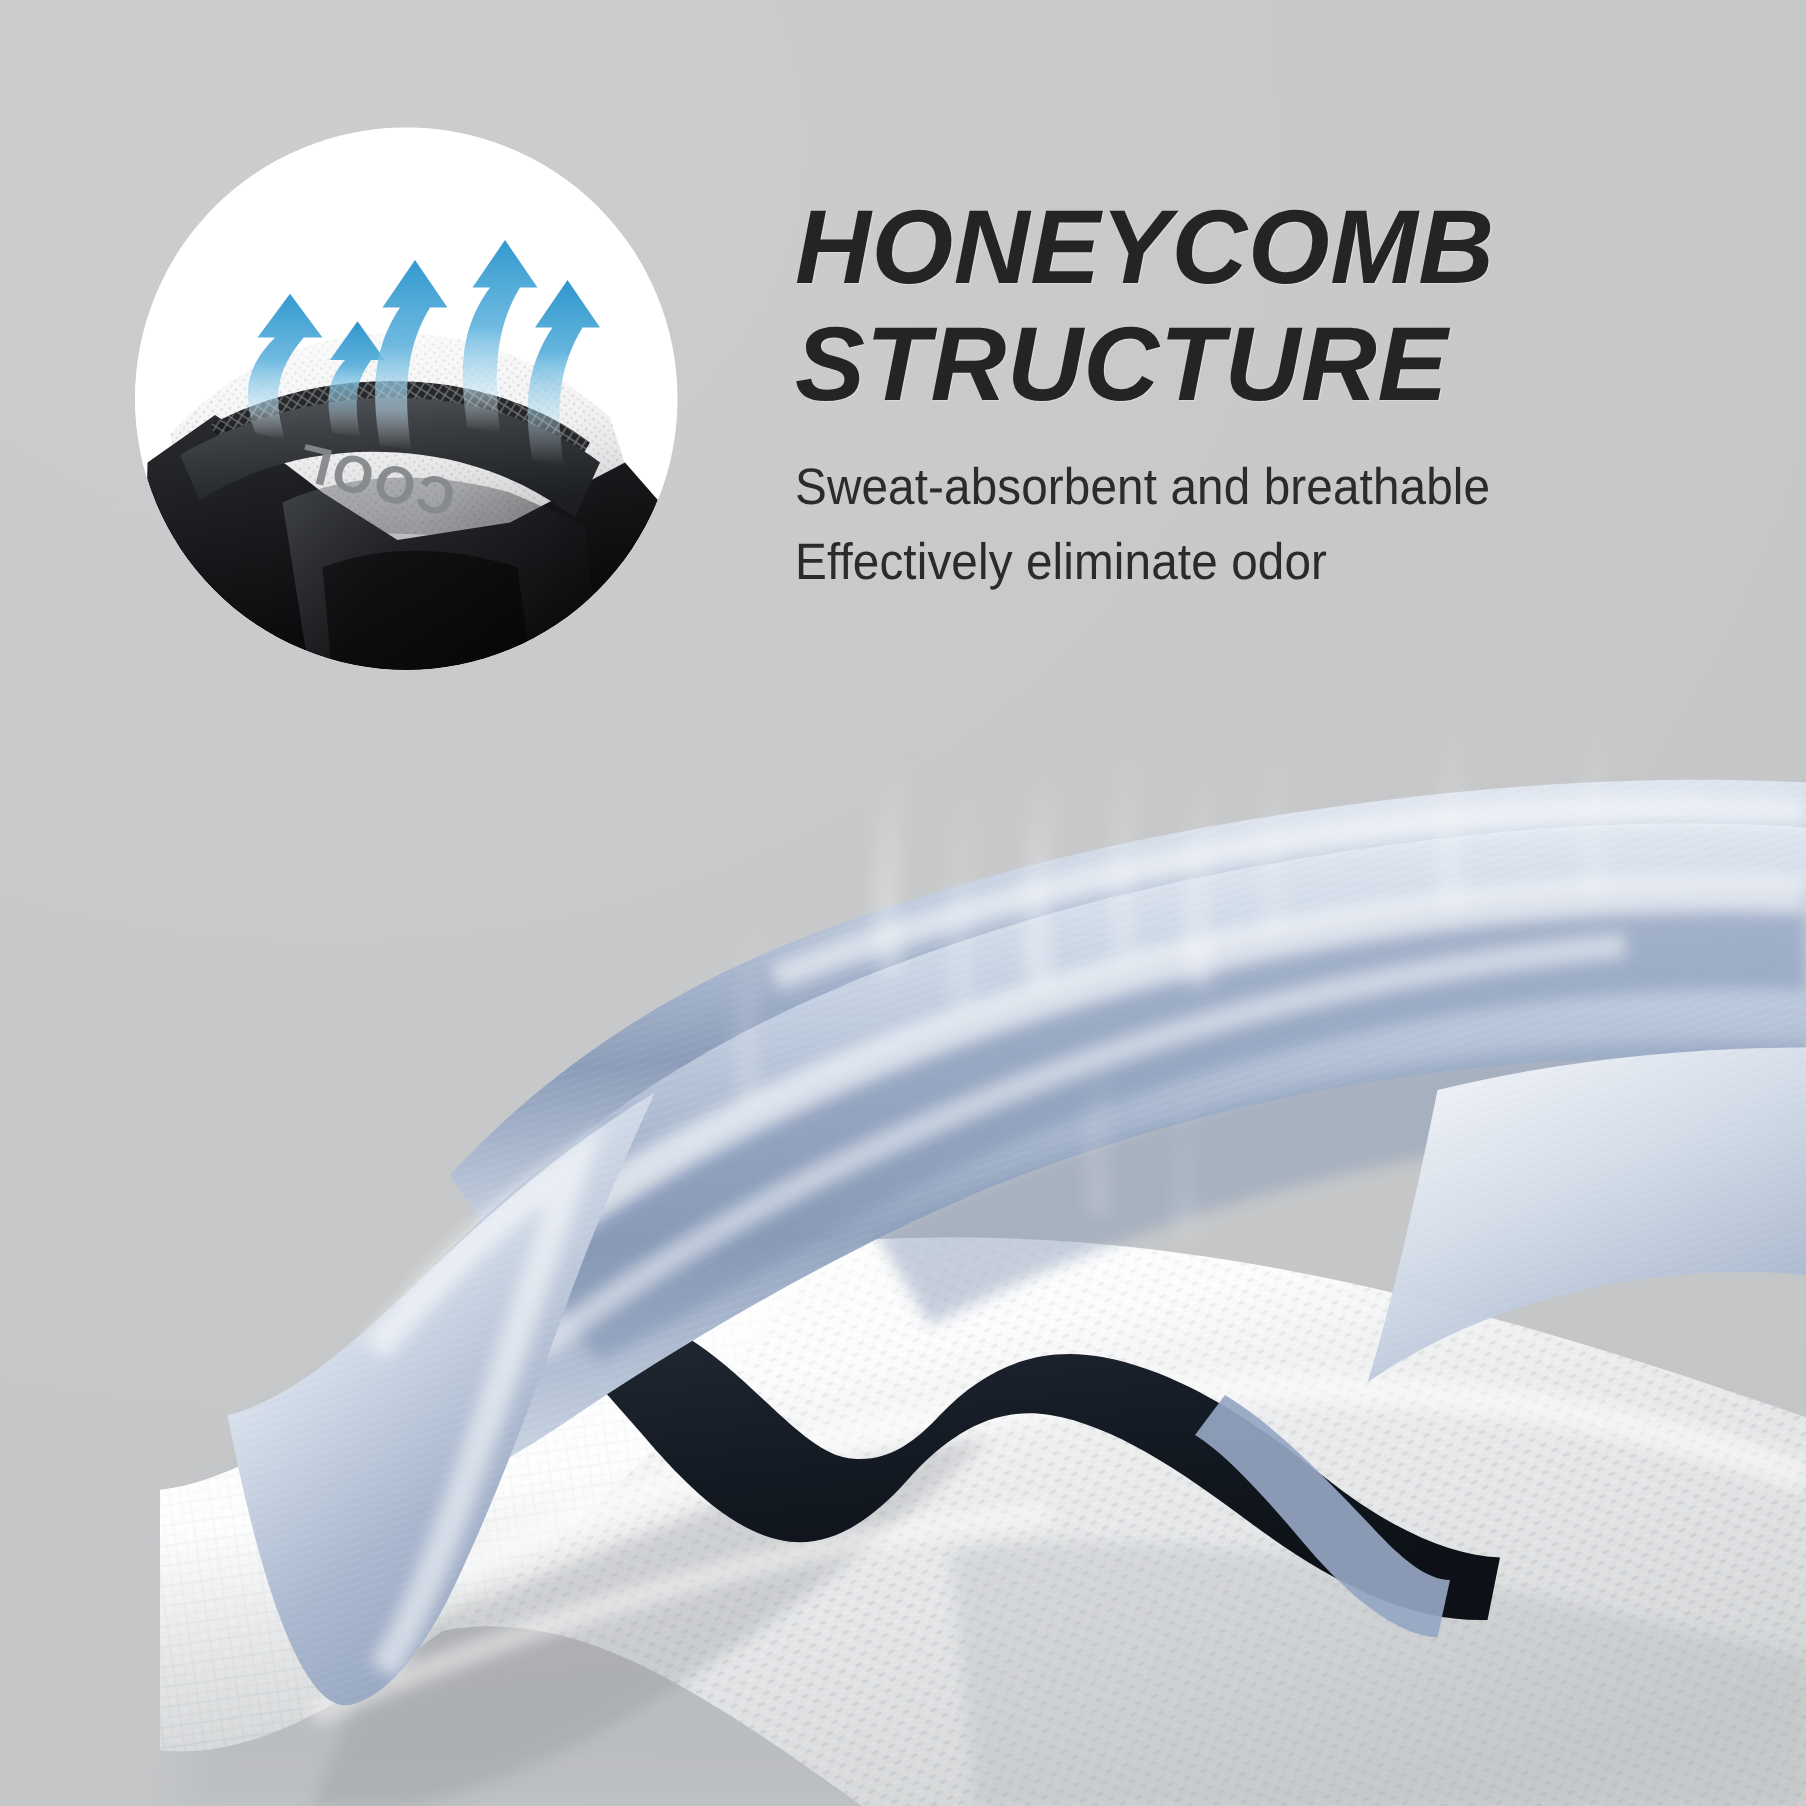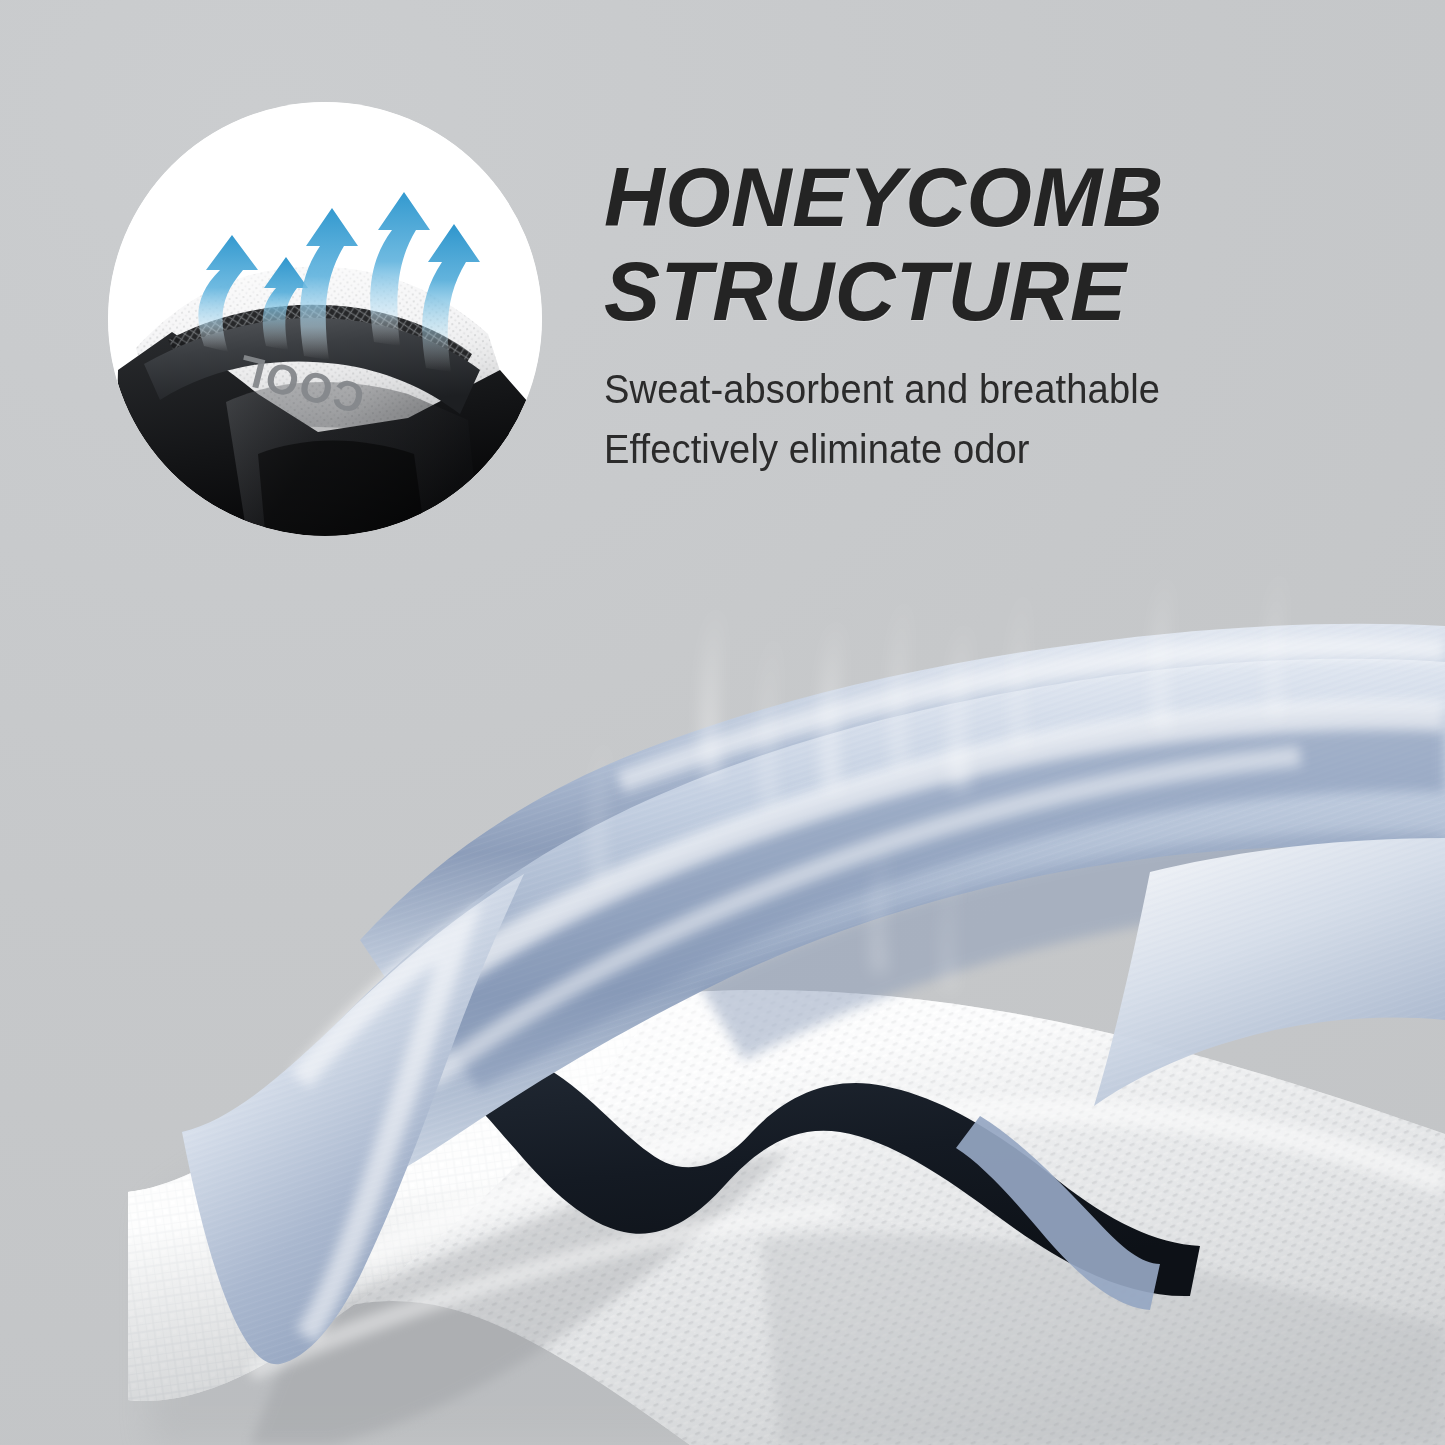--- a/index.html
+++ b/index.html
@@ -18,21 +18,21 @@
   
   .bg {
     position: absolute; inset: 0;
     background:
       radial-gradient(120% 100% at 18% 8%, #cbcdcf 0%, #c6c8ca 55%, #c3c5c7 100%);
   }
 
   
   .headline-block {
     position: absolute;
-    left: 604px;
+    left: 636px;
     top: 150px;
     width: 760px;
   }
   .headline {
     margin: 0;
     font-family: "Liberation Sans", sans-serif;
     font-weight: 700;
     font-style: italic;
     font-size: 84px;
     line-height: 1.12;

